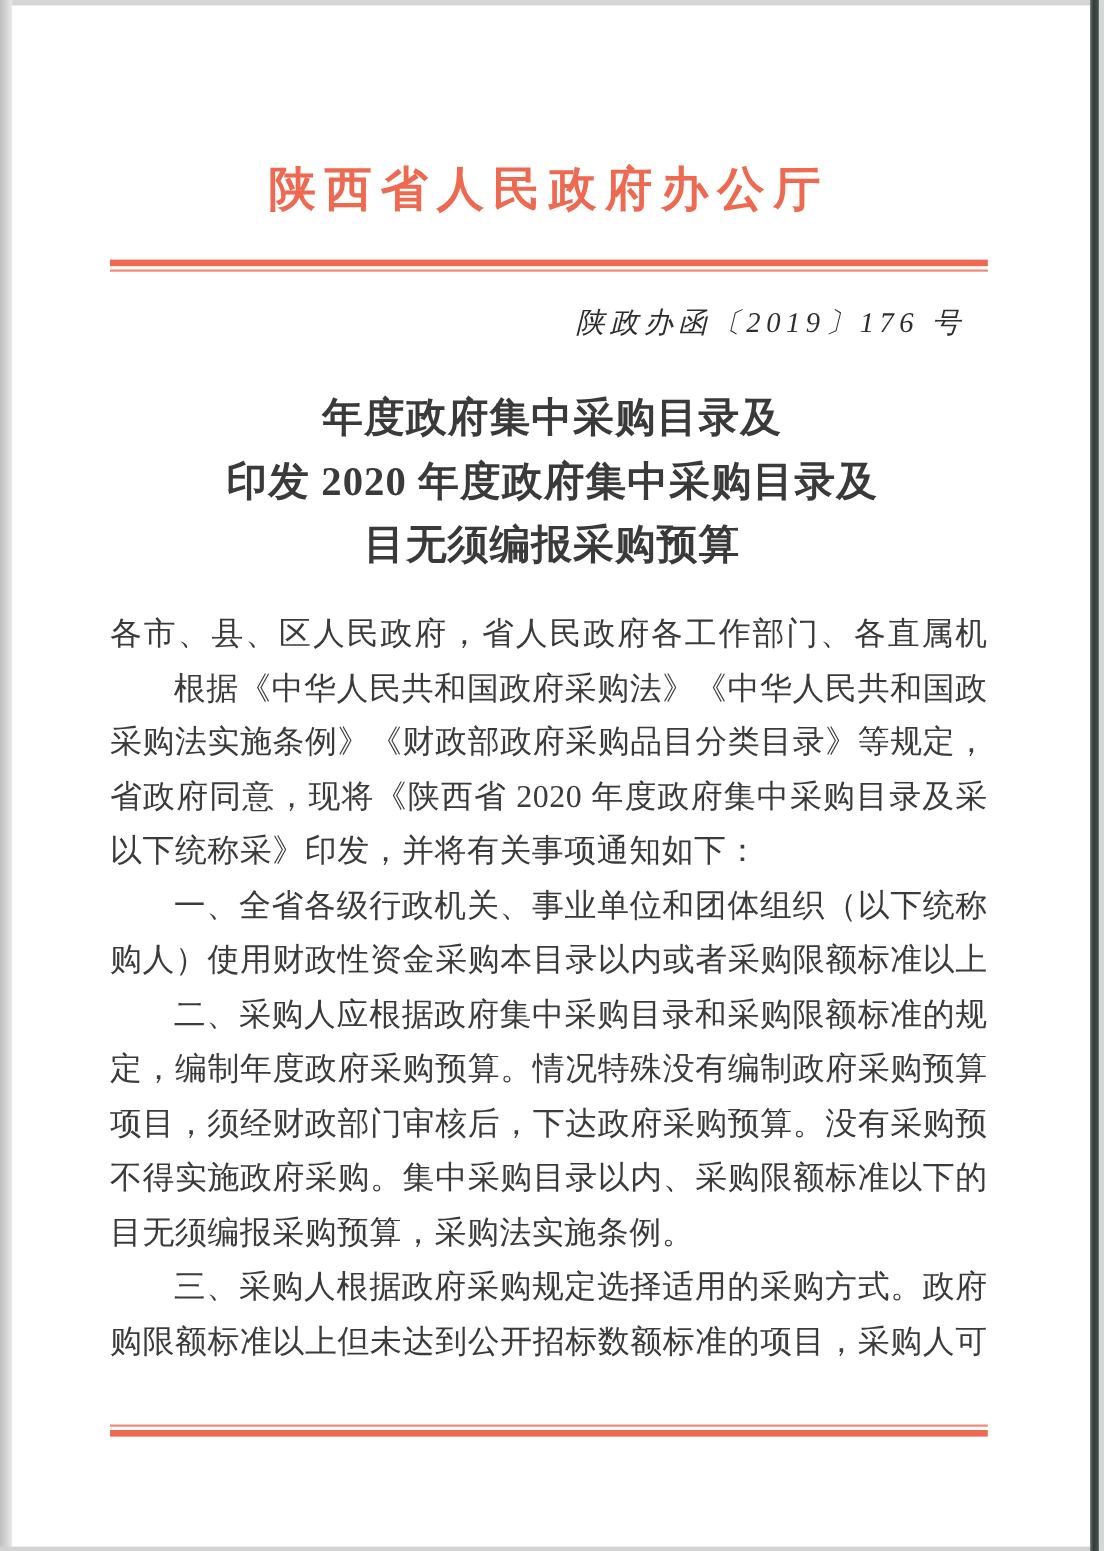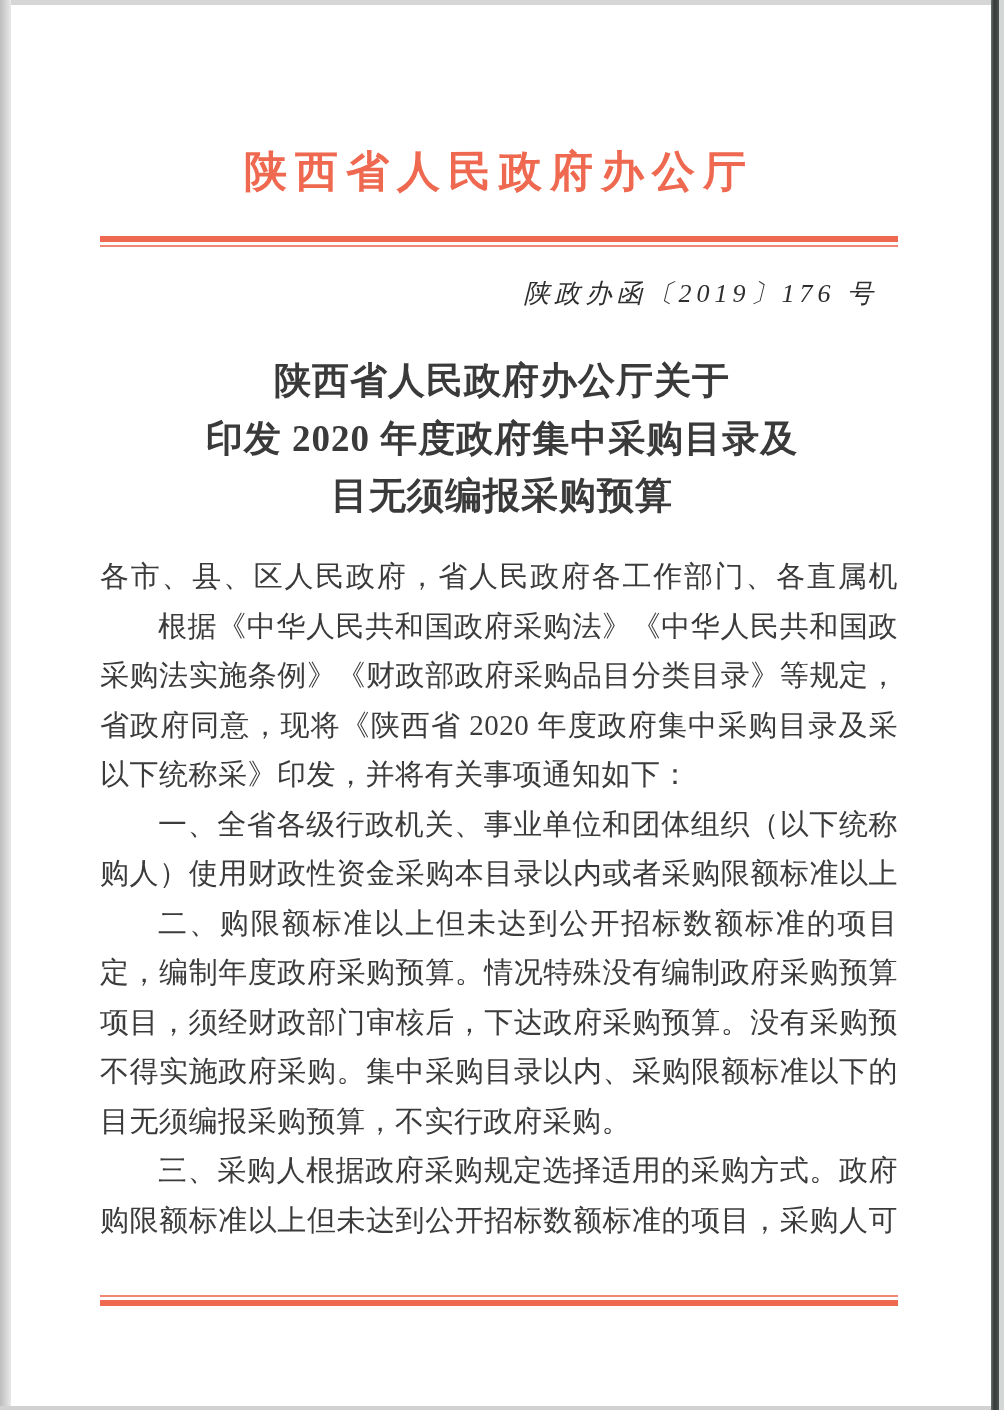--- a/index.html
+++ b/index.html
@@ -79,38 +79,38 @@
 
   <div class="rule-top">
     <div class="bar-thick"></div>
     <div class="bar-gap"></div>
     <div class="bar-thin"></div>
   </div>
 
   <div class="doc-number">陕政办函〔2019〕176 号</div>
 
   <div class="notice-title">
-    <div>陕西省人民政府办公厅关于</div>
+    <div>年度政府集中采购目录及</div>
     <div>印发 2020 年度政府集中采购目录及</div>
     <div>目无须编报采购预算</div>
   </div>
 
   <div class="body-text">
     <div class="line para-end">各市、县、区人民政府，省人民政府各工作部门、各直属机构：</div>
     <div class="line indent">根据《中华人民共和国政府采购法》《中华人民共和国政府</div>
     <div class="line">采购法实施条例》《财政部政府采购品目分类目录》等规定，经</div>
     <div class="line">省政府同意，现将《陕西省 2020 年度政府集中采购目录及采购</div>
     <div class="line para-end">以下统称采》印发，并将有关事项通知如下：</div>
     <div class="line indent">一、全省各级行政机关、事业单位和团体组织（以下统称采</div>
     <div class="line">购人）使用财政性资金采购本目录以内或者采购限额标准以上的</div>
-    <div class="line indent">二、购限额标准以上但未达到公开招标数额标准的项目</div>
+    <div class="line indent">二、采购人应根据政府集中采购目录和采购限额标准的规</div>
     <div class="line">定，编制年度政府采购预算。情况特殊没有编制政府采购预算的</div>
     <div class="line">项目，须经财政部门审核后，下达政府采购预算。没有采购预算</div>
     <div class="line">不得实施政府采购。集中采购目录以内、采购限额标准以下的项</div>
-    <div class="line para-end">目无须编报采购预算，不实行政府采购。</div>
+    <div class="line para-end">目无须编报采购预算，采购法实施条例。</div>
     <div class="line indent">三、采购人根据政府采购规定选择适用的采购方式。政府采</div>
     <div class="line">购限额标准以上但未达到公开招标数额标准的项目，采购人可以</div>
   </div>
 
   <div class="rule-bottom">
     <div class="bar-thin"></div>
     <div class="bar-gap"></div>
     <div class="bar-thick"></div>
   </div>
 

